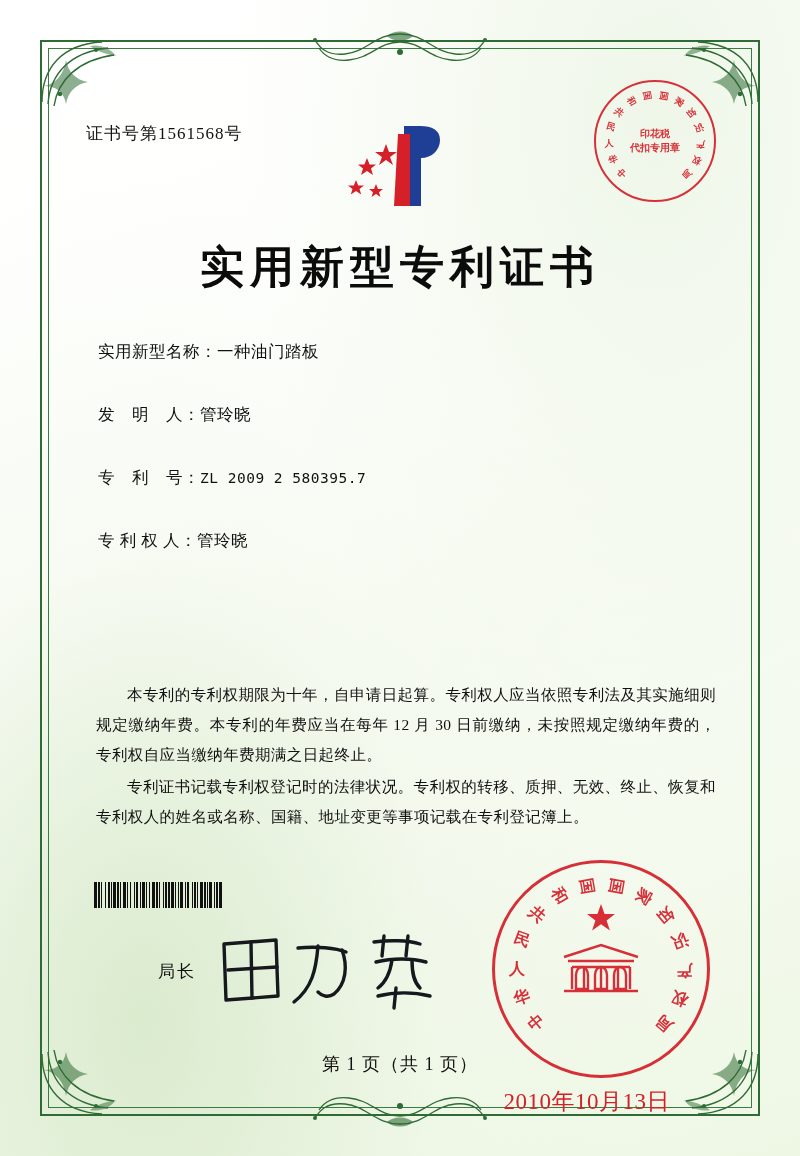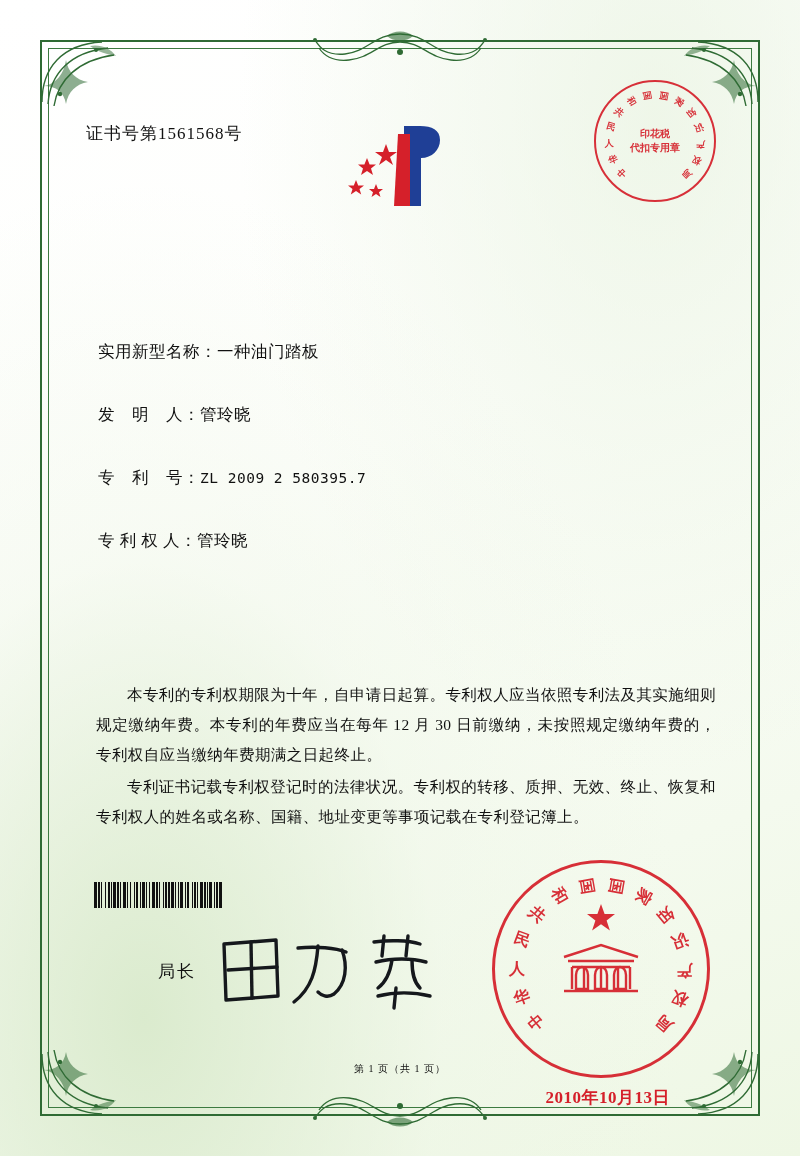--- a/index.html
+++ b/index.html
@@ -267,33 +267,33 @@
     transform: translateX(-50%);
     width: 94px;
     height: 58px;
   }
   .stamp-main .gate svg { width: 100%; height: 100%; display: block; }
 
   .stamp-date {
     position: absolute;
     right: 52px;
     top: 1016px;
-    font-size: 17px;
+    font-size: 23px;
     color: #d5202a;
-    font-weight: bold;
+    font-weight: normal;
     letter-spacing: 0.5px;
     text-align: right;
   }
 
   .page-footer {
     position: absolute;
     left: 0; right: 0;
     bottom: 10px;
     text-align: center;
-    font-size: 10px;
+    font-size: 18px;
     color: #111;
     letter-spacing: 1px;
   }
 </style>
 </head>
 <body>
 
 <div id="certificate">
 
   <div class="border-outer"></div>
@@ -419,20 +419,21 @@
           <span style="transform: rotate(93.4615deg) translate(0px, -46px) rotate(90deg) translate(-50%, -50%);">产</span>
           <span style="transform: rotate(114.231deg) translate(0px, -46px) rotate(90deg) translate(-50%, -50%);">权</span>
           <span style="transform: rotate(135deg) translate(0px, -46px) rotate(90deg) translate(-50%, -50%);">局</span>
         </div>
       <div class="center-lines">
         <div>印花税</div>
         <div>代扣专用章</div>
       </div>
     </div>
 
+    <div class="cert-title">实用新型专利证书</div>
 
     <div class="fields">
       <div class="field-row">
         <span class="field-label">实用新型名称：</span><span class="field-value">一种油门踏板</span>
       </div>
       <div class="field-row">
         <span class="field-label">发　明　人：</span><span class="field-value">管玲晓</span>
       </div>
       <div class="field-row">
         <span class="field-label">专　利　号：</span><span class="field-value mono">ZL 2009 2 580395.7</span>

